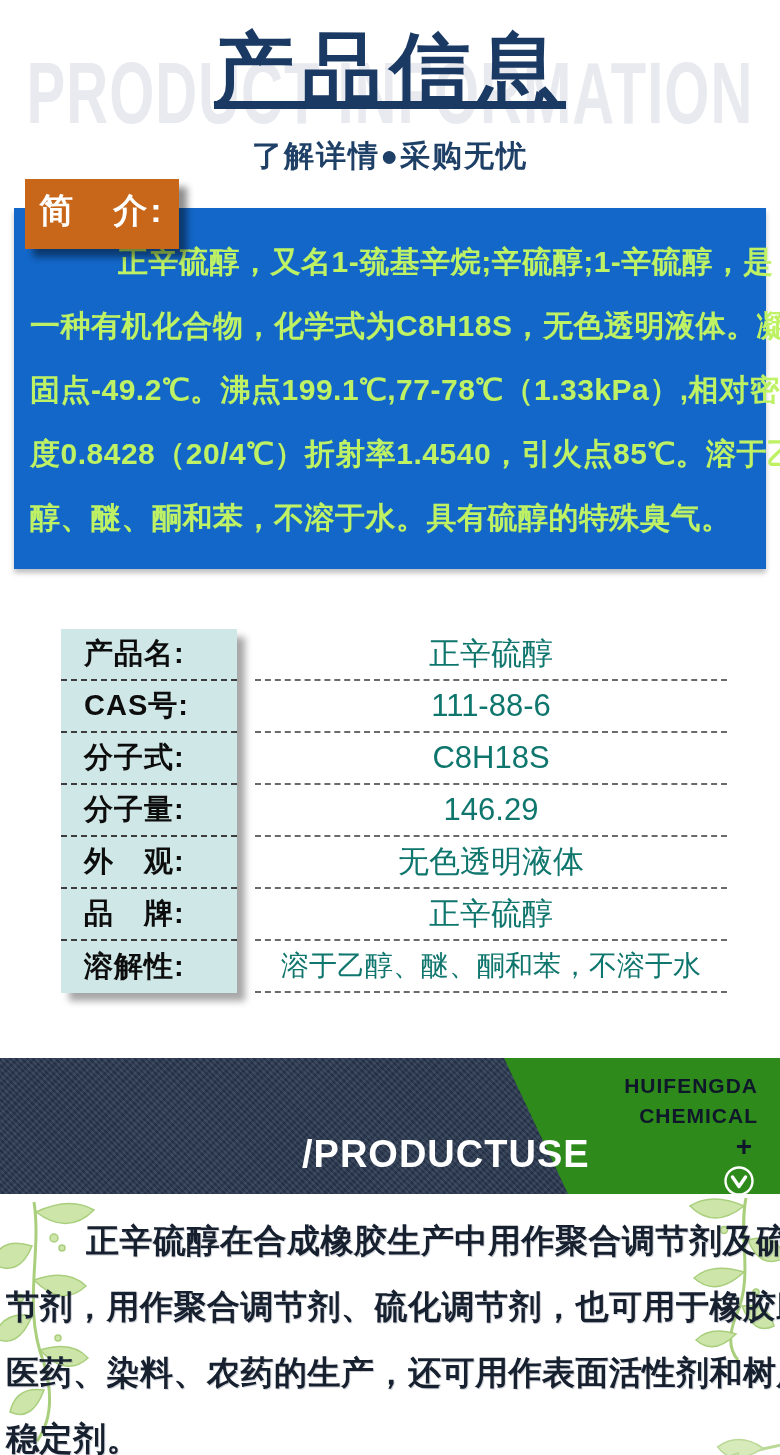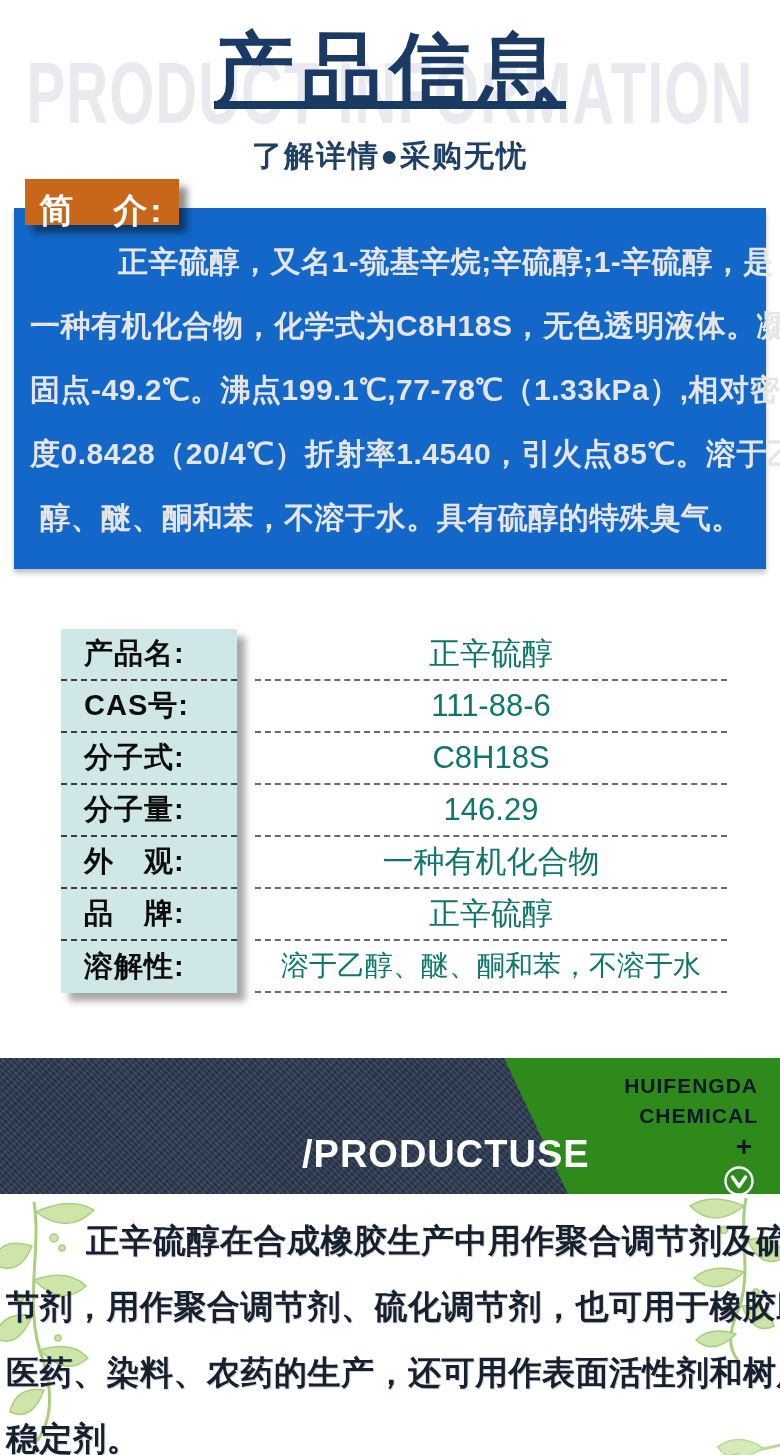--- a/index.html
+++ b/index.html
@@ -28,26 +28,26 @@
     color:#1e3f66; letter-spacing:2px;
   }
 
   
   .intro-box {
     position:absolute; left:14px; top:196px; width:752px; height:361px;
     background:#1367c9; box-shadow:0 4px 5px rgba(0,0,0,0.25);
   }
   .intro-text { padding:22px 14px 0 16px; }
   .intro-line {
-    color:#e5e5e5; font-size:30px; font-weight:bold;
-    line-height:64px; letter-spacing:0.5px; white-space:nowrap;text-align:center;
+    color:#bef264; font-size:30px; font-weight:bold;
+    line-height:64px; letter-spacing:0.5px; white-space:nowrap;
   }
   .intro-line:first-child { text-indent:88px; }
   .intro-badge {
-    position:absolute; left:25px; top:167px; width:154px; height:46px;
+    position:absolute; left:25px; top:167px; width:154px; height:70px;
     background:#c8671a; color:#ffffff;
     font-size:34px; font-weight:bold; letter-spacing:3px;
     text-align:center; line-height:62px;
     box-shadow:8px 8px 7px rgba(0,0,0,0.45);
   }
 
   
   .specs { position:absolute; left:0; top:617px; width:780px; height:366px; }
   .specs-labels {
     position:absolute; left:61px; top:0; width:176px; height:364px;
@@ -140,21 +140,21 @@
       <div class="label-cell">分子量:</div>
       <div class="label-cell">外　观:</div>
       <div class="label-cell">品　牌:</div>
       <div class="label-cell">溶解性:</div>
     </div>
     <div class="specs-values">
       <div class="value-cell">正辛硫醇</div>
       <div class="value-cell">111-88-6</div>
       <div class="value-cell">C8H18S</div>
       <div class="value-cell">146.29</div>
-      <div class="value-cell">一种有机化合物</div>
+      <div class="value-cell">无色透明液体</div>
       <div class="value-cell">正辛硫醇</div>
       <div class="value-cell small">溶于乙醇、醚、酮和苯，不溶于水</div>
     </div>
   </div>
 
   <div class="usage-banner">
     <div class="green-panel">
       <div class="brand-line">HUIFENGDA</div>
       <div class="brand-line">CHEMICAL</div>
       <div class="brand-plus">+</div>

